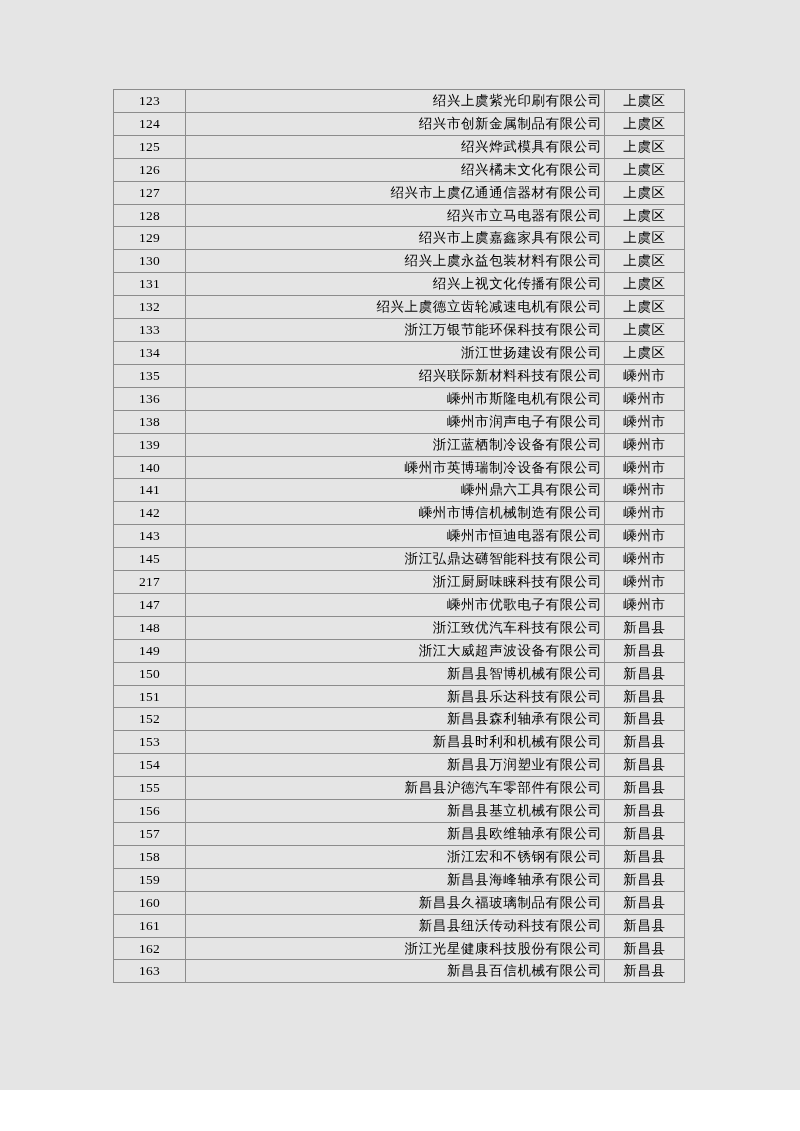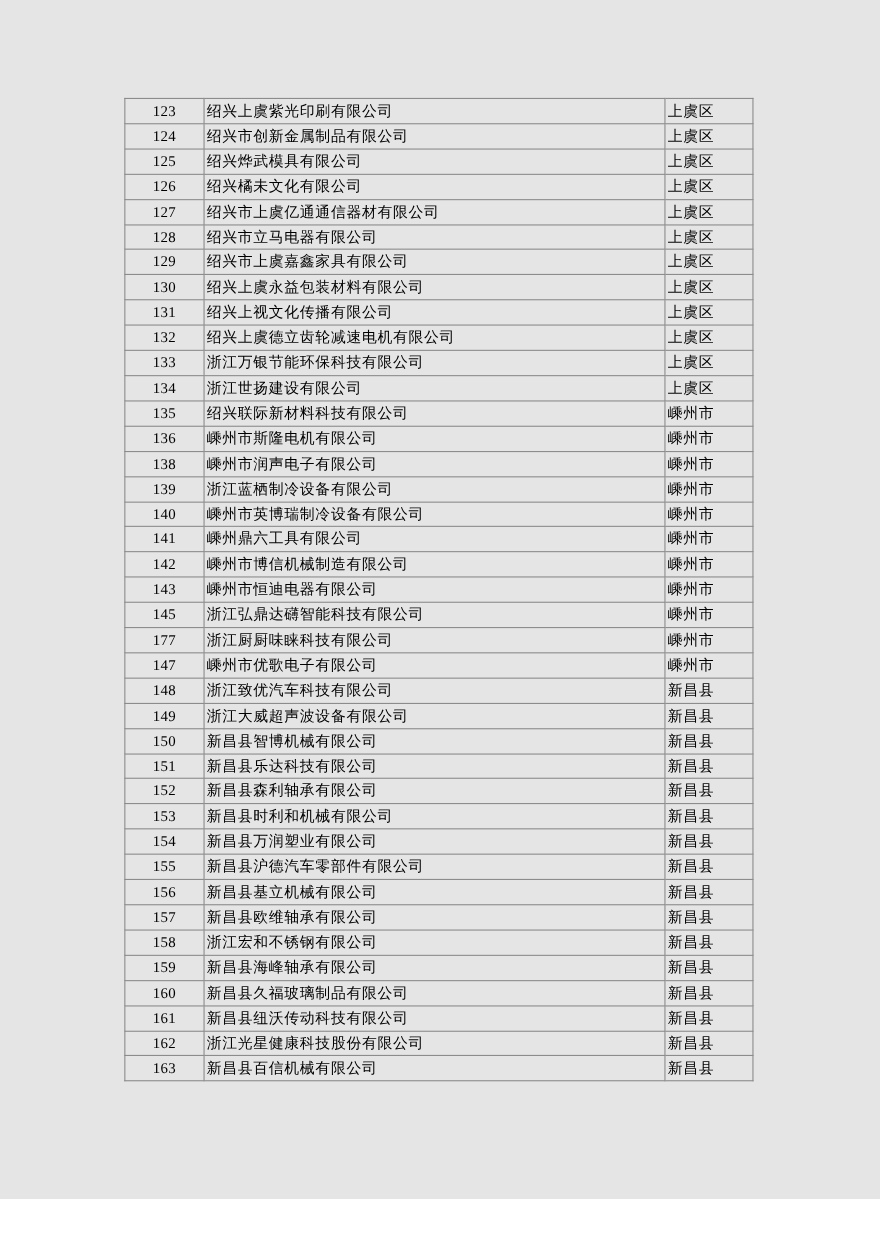--- a/index.html
+++ b/index.html
@@ -44,25 +44,25 @@
     line-height: 21.9px;
     vertical-align: middle;
     white-space: nowrap;
     overflow: hidden;
   }
   td.cell-index {
     text-align: center;
     letter-spacing: 0.3px;
   }
   td.cell-name {
-    text-align: left;
+    text-align: right;
     letter-spacing: 0.6px;
   }
   td.cell-region {
-    text-align: left;
+    text-align: center;
     letter-spacing: 0.6px;
   }
 </style>
 </head>
 <body>
 
 <div class="page">
   <div class="table-wrap">
     <table class="listing">
       <colgroup>
@@ -170,21 +170,21 @@
             <td class="cell-index">143</td>
             <td class="cell-name">嵊州市恒迪电器有限公司</td>
             <td class="cell-region">嵊州市</td>
           </tr>
           <tr>
             <td class="cell-index">145</td>
             <td class="cell-name">浙江弘鼎达礴智能科技有限公司</td>
             <td class="cell-region">嵊州市</td>
           </tr>
           <tr>
-            <td class="cell-index">177</td>
+            <td class="cell-index">217</td>
             <td class="cell-name">浙江厨厨味睐科技有限公司</td>
             <td class="cell-region">嵊州市</td>
           </tr>
           <tr>
             <td class="cell-index">147</td>
             <td class="cell-name">嵊州市优歌电子有限公司</td>
             <td class="cell-region">嵊州市</td>
           </tr>
           <tr>
             <td class="cell-index">148</td>

